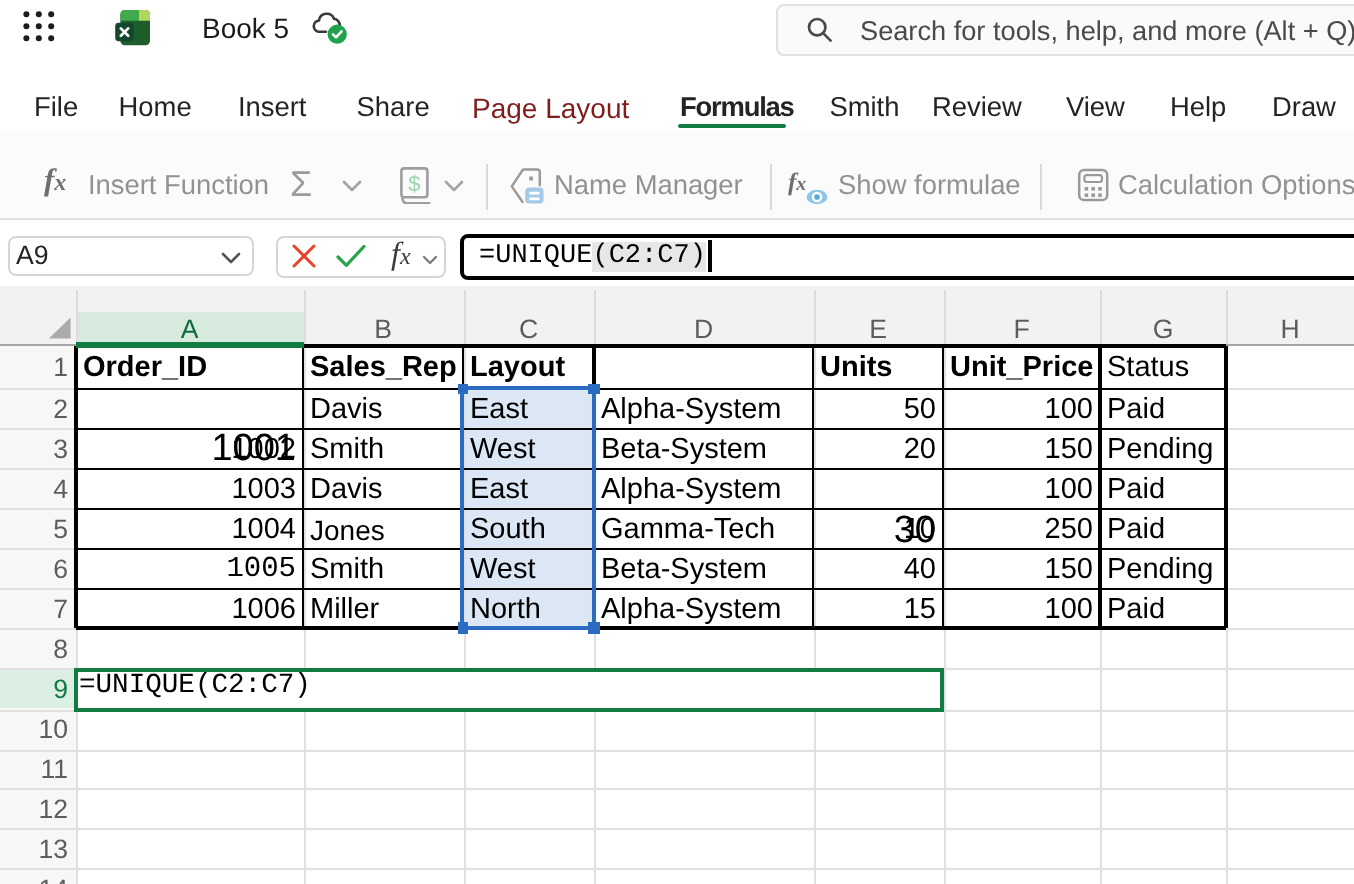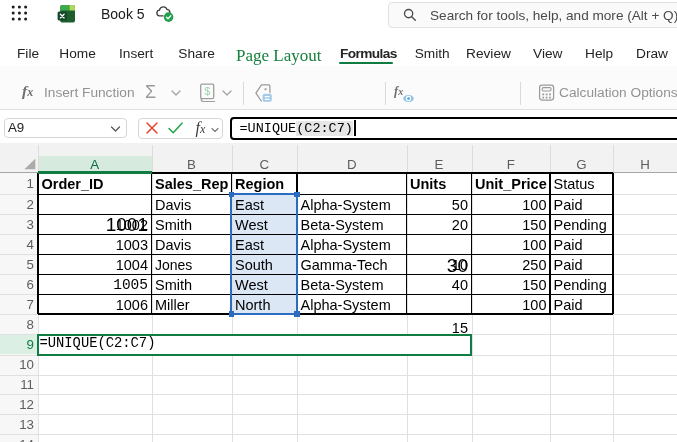--- a/index.html
+++ b/index.html
@@ -37,21 +37,21 @@
 <div class="abs" style="left:388px;top:2px;width:300px;height:25.5px;background:#fafafa;border:1px solid #e1e1e1;border-radius:4px;box-sizing:border-box;"></div>
 <svg class="abs" style="left:403px;top:8px" width="14" height="14" viewBox="0 0 14 14">
 <circle cx="5.6" cy="5.6" r="4.1" fill="none" stroke="#4a4a4a" stroke-width="1.35"></circle>
 <path d="M8.7 8.7 L12.3 12.3" stroke="#4a4a4a" stroke-width="1.35" stroke-linecap="round"></path>
 </svg>
 <div class="txt" style="left:430px;top:8px;font-size:13.6px;color:#4a4a4a;">Search for tools, help, and more (Alt + Q)</div>
 <div class="txt" style="left:17px;top:45.5px;font-size:13.7px;color:#242424;font-weight:normal;letter-spacing:0;">File</div>
 <div class="txt" style="left:59.3px;top:45.5px;font-size:13.7px;color:#242424;font-weight:normal;letter-spacing:0;">Home</div>
 <div class="txt" style="left:119px;top:45.5px;font-size:13.7px;color:#242424;font-weight:normal;letter-spacing:0;">Insert</div>
 <div class="txt" style="left:178.3px;top:45.5px;font-size:13.7px;color:#242424;font-weight:normal;letter-spacing:0;">Share</div>
-<div class="txt" style="left:236px;top:45.5px;font-size:17px;color:#15803d;font-weight:normal;letter-spacing:0;font-family:Liberation Serif, serif;">Page Layout</div>
+<div class="txt" style="left:236px;top:45.5px;font-size:14px;color:#7f1d1d;font-weight:normal;letter-spacing:0;">Page Layout</div>
 <div class="txt" style="left:340px;top:45.5px;font-size:13.7px;color:#242424;font-weight:bold;letter-spacing:-0.6px;">Formulas</div>
 <div class="txt" style="left:414.7px;top:45.5px;font-size:13.7px;color:#242424;font-weight:normal;letter-spacing:0;">Smith</div>
 <div class="txt" style="left:466px;top:45.5px;font-size:13.7px;color:#242424;font-weight:normal;letter-spacing:0;">Review</div>
 <div class="txt" style="left:533px;top:45.5px;font-size:13.7px;color:#242424;font-weight:normal;letter-spacing:0;">View</div>
 <div class="txt" style="left:585px;top:45.5px;font-size:13.7px;color:#242424;font-weight:normal;letter-spacing:0;">Help</div>
 <div class="txt" style="left:636px;top:45.5px;font-size:13.7px;color:#242424;font-weight:normal;letter-spacing:0;">Draw</div>
 <div class="abs" style="left:339px;top:61.5px;width:54px;height:2.6px;background:#107c41;border-radius:2px;"></div>
 <div class="abs" style="left:0;top:66px;width:677px;height:43px;background:#fbfbfb;"></div>
 <div class="abs" style="left:0;top:108.6px;width:677px;height:1px;background:#e1e1e1;"></div>
 <div class="txt" style="left:22px;top:82px;font-size:15.5px;color:#6f6f6f;font-style:italic;font-family:'Liberation Serif',serif;font-weight:bold;">f<span style="font-size:12px;">x</span></div>
@@ -69,27 +69,29 @@
 <path d="M2 2 L6 6 L10 2" fill="none" stroke="#a3a3a3" stroke-width="1.3" stroke-linecap="round" stroke-linejoin="round"></path>
     </svg>
 <div class="abs" style="left:242.5px;top:82px;width:1px;height:23px;background:#d9d9d9;"></div>
 <svg class="abs" style="left:255px;top:84px" width="18" height="19" viewBox="0 0 18 19">
 <path d="M0.9 9.2 L6.1 1.3 Q6.5 0.8 7.1 0.8 L13.6 0.8 Q14.9 0.8 14.9 2.1 L14.9 8.6 M0.9 9.2 L6.3 17" fill="none" stroke="#9a9a9a" stroke-width="1.25" stroke-linejoin="round" stroke-linecap="round"></path>
 <rect x="9.6" y="4.3" width="1.9" height="1.9" fill="#9a9a9a"></rect>
 <rect x="7.6" y="9.7" width="9.2" height="8.1" rx="2" fill="#a3cbe9"></rect>
 <rect x="9.6" y="11.9" width="5.2" height="1.3" rx="0.6" fill="#fff"></rect>
 <rect x="9.6" y="14.8" width="5.2" height="1.3" rx="0.6" fill="#fff"></rect>
 </svg>
+<div class="txt" style="left:277px;top:85px;font-size:13.7px;color:#929292;">Name Manager</div>
 <div class="abs" style="left:384.5px;top:82px;width:1px;height:23px;background:#d9d9d9;"></div>
 <div class="txt" style="left:394px;top:84px;font-size:12.5px;color:#6f6f6f;font-style:italic;font-family:'Liberation Serif',serif;font-weight:bold;">f<span style="font-size:10px;">x</span></div>
 <svg class="abs" style="left:403px;top:94px" width="11" height="9" viewBox="0 0 11 9">
 <ellipse cx="5.5" cy="4.5" rx="5.2" ry="3.6" fill="#8ec4e8"></ellipse>
 <circle cx="5.5" cy="4.5" r="2.1" fill="none" stroke="#fff" stroke-width="1.1"></circle>
 <circle cx="5.5" cy="4.5" r="1.1" fill="#5ba3d4"></circle>
 </svg>
+<div class="txt" style="left:419px;top:85px;font-size:13.7px;color:#929292;">Show formulae</div>
 <div class="abs" style="left:520px;top:82px;width:1px;height:23px;background:#d9d9d9;"></div>
 <svg class="abs" style="left:538px;top:84px" width="17" height="17" viewBox="0 0 17 17">
 <rect x="1.6" y="1" width="14" height="15" rx="2.4" fill="none" stroke="#9a9a9a" stroke-width="1.25"></rect>
 <rect x="4.2" y="3.6" width="8.8" height="3.4" rx="1.2" fill="none" stroke="#9a9a9a" stroke-width="1.1"></rect>
 <rect x="4.3" y="9.5" width="1.8" height="1.8" fill="#9a9a9a"></rect>
       <rect x="7.7" y="9.5" width="1.8" height="1.8" fill="#9a9a9a"></rect>
       <rect x="11.1" y="9.5" width="1.8" height="1.8" fill="#9a9a9a"></rect>
 <rect x="4.3" y="12.7" width="1.8" height="1.8" fill="#9a9a9a"></rect>
       <rect x="7.7" y="12.7" width="1.8" height="1.8" fill="#9a9a9a"></rect>
       <rect x="11.1" y="12.7" width="1.8" height="1.8" fill="#9a9a9a"></rect>
@@ -186,21 +188,21 @@
 <div class="abs" style="left:37.4px;top:173.0px;width:1.25px;height:141.0px;background:#000000;"></div>
 <div class="abs" style="left:150.9px;top:173.0px;width:1.25px;height:141.0px;background:#000000;"></div>
 <div class="abs" style="left:230.9px;top:173.0px;width:1.25px;height:141.0px;background:#000000;"></div>
 <div class="abs" style="left:296.4px;top:173.0px;width:1.25px;height:141.0px;background:#000000;"></div>
 <div class="abs" style="left:405.9px;top:173.0px;width:1.25px;height:141.0px;background:#000000;"></div>
 <div class="abs" style="left:470.9px;top:173.0px;width:1.25px;height:141.0px;background:#000000;"></div>
 <div class="abs" style="left:549.4px;top:173.0px;width:1.25px;height:141.0px;background:#000000;"></div>
 <div class="abs" style="left:612.4px;top:173.0px;width:1.25px;height:141.0px;background:#000000;"></div>
 <div class="txt" style="left:41.5px;top:175.6px;font-size:14.5px;font-weight:bold;color:#000;">Order_ID</div>
 <div class="txt" style="left:155.0px;top:175.6px;font-size:14.5px;font-weight:bold;color:#000;">Sales_Rep</div>
-<div class="txt" style="left:235.0px;top:175.6px;font-size:14.5px;font-weight:bold;color:#000;">Region</div>
+<div class="txt" style="left:235.0px;top:175.6px;font-size:14.5px;font-weight:bold;color:#000;">Layout</div>
 <div class="txt" style="left:410.0px;top:175.6px;font-size:14.5px;font-weight:bold;color:#000;">Units</div>
 <div class="txt" style="left:475.0px;top:175.6px;font-size:14.5px;font-weight:bold;color:#000;">Unit_Price</div>
 <div class="txt" style="left:553.5px;top:175.6px;font-size:14.5px;font-weight:normal;color:#000;">Status</div>
 <div class="txt" style="left:148.0px;top:214px;transform:translateX(-100%);font-size:19px;color:#000;">1001</div>
 <div class="txt" style="left:155.0px;top:196.7px;font-size:14.5px;color:#000;">Davis</div>
 <div class="txt" style="left:235.0px;top:196.7px;font-size:14.5px;color:#000;">East</div>
 <div class="txt" style="left:300.5px;top:196.7px;font-size:14.5px;color:#000;">Alpha-System</div>
 <div class="txt" style="left:468.0px;top:196.7px;transform:translateX(-100%);font-size:14.5px;color:#000;">50</div>
 <div class="txt" style="left:546.5px;top:196.7px;transform:translateX(-100%);font-size:14.5px;color:#000;">100</div>
 <div class="txt" style="left:553.5px;top:196.7px;font-size:14.5px;color:#000;">Paid</div>
@@ -229,21 +231,21 @@
 <div class="txt" style="left:155.0px;top:276.70000000000005px;font-size:14.5px;color:#000;">Smith</div>
 <div class="txt" style="left:235.0px;top:276.70000000000005px;font-size:14.5px;color:#000;">West</div>
 <div class="txt" style="left:300.5px;top:276.70000000000005px;font-size:14.5px;color:#000;">Beta-System</div>
 <div class="txt" style="left:468.0px;top:276.70000000000005px;transform:translateX(-100%);font-size:14.5px;color:#000;">40</div>
 <div class="txt" style="left:546.5px;top:276.70000000000005px;transform:translateX(-100%);font-size:14.5px;color:#000;">150</div>
 <div class="txt" style="left:553.5px;top:276.70000000000005px;font-size:14.5px;color:#000;">Pending</div>
 <div class="txt" style="left:148.0px;top:296.70000000000005px;transform:translateX(-100%);font-size:14.5px;color:#000;">1006</div>
 <div class="txt" style="left:155.0px;top:296.70000000000005px;font-size:14.5px;color:#000;">Miller</div>
 <div class="txt" style="left:235.0px;top:296.70000000000005px;font-size:14.5px;color:#000;">North</div>
 <div class="txt" style="left:300.5px;top:296.70000000000005px;font-size:14.5px;color:#000;">Alpha-System</div>
-<div class="txt" style="left:468.0px;top:296.70000000000005px;transform:translateX(-100%);font-size:14.5px;color:#000;margin-top:23px;">15</div>
+<div class="txt" style="left:468.0px;top:296.70000000000005px;transform:translateX(-100%);font-size:14.5px;color:#000;">15</div>
 <div class="txt" style="left:546.5px;top:296.70000000000005px;transform:translateX(-100%);font-size:14.5px;color:#000;">100</div>
 <div class="txt" style="left:553.5px;top:296.70000000000005px;font-size:14.5px;color:#000;">Paid</div>
 <div class="abs" style="left:38px;top:171.2px;width:114.2px;height:2.5px;background:#107c41;"></div>
 <div class="abs" style="left:230.3px;top:192.9px;width:67.9px;height:122.30000000000001px;border:2.4px solid #2b6bc0;box-sizing:border-box;"></div>
 <div class="abs" style="left:228.9px;top:191.5px;width:5.2px;height:5.2px;background:#2b6bc0;"></div>
 <div class="abs" style="left:228.9px;top:311.4px;width:5.2px;height:5.2px;background:#2b6bc0;"></div>
 <div class="abs" style="left:294.4px;top:191.5px;width:5.2px;height:5.2px;background:#2b6bc0;"></div>
 <div class="abs" style="left:294.4px;top:311.4px;width:5.2px;height:5.2px;background:#2b6bc0;"></div>
 <div class="abs" style="left:36.8px;top:333.5px;width:435.0px;height:22.100000000000023px;background:#fff;border:2.3px solid #107c41;box-sizing:border-box;"></div>
 <div class="txt" style="left:39.5px;top:336.2px;font-size:13.8px;font-family:'Liberation Mono',monospace;color:#000;">=UNIQUE(C2:C7)</div>

